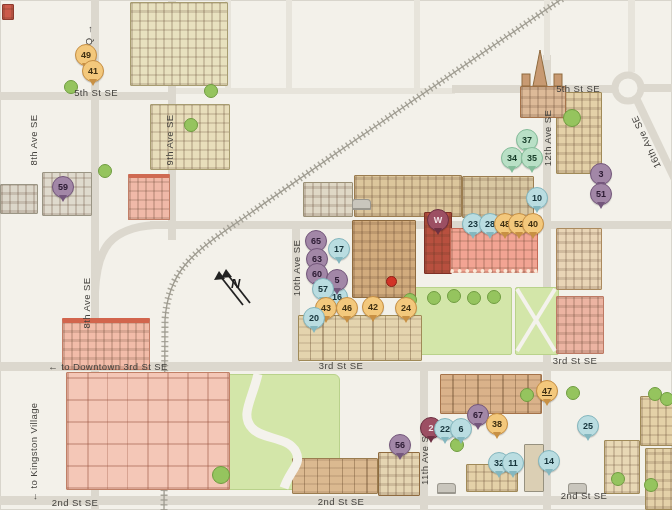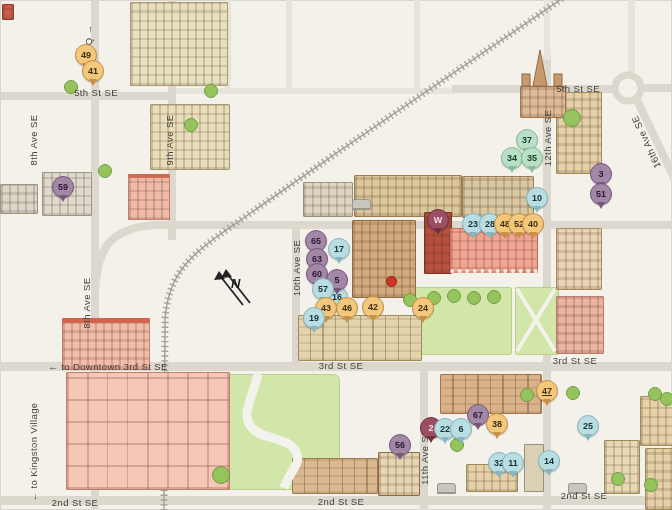--- a/index.html
+++ b/index.html
@@ -243,25 +243,25 @@
     </div>
     <div class="pin c-orange" style="left: 315px; top: 297px;">
       <span>43</span>
     </div>
     <div class="pin c-orange" style="left: 336px; top: 297px;">
       <span>46</span>
     </div>
     <div class="pin c-orange" style="left: 362px; top: 296px;">
       <span>42</span>
     </div>
-    <div class="pin c-orange" style="left: 412px; top: 297px;">
+    <div class="pin c-orange" style="left: 395px; top: 297px;">
       <span>24</span>
     </div>
     <div class="pin c-blue" style="left: 303px; top: 307px;">
-      <span>19</span>
+      <span>20</span>
     </div>
     <div class="pin c-orange" style="left: 536px; top: 380px; text-decoration: underline;">
       <span>47</span>
     </div>
     <div class="pin c-purple" style="left: 467px; top: 404px;">
       <span>67</span>
     </div>
     <div class="pin c-orange" style="left: 486px; top: 413px;">
       <span>38</span>
     </div>

